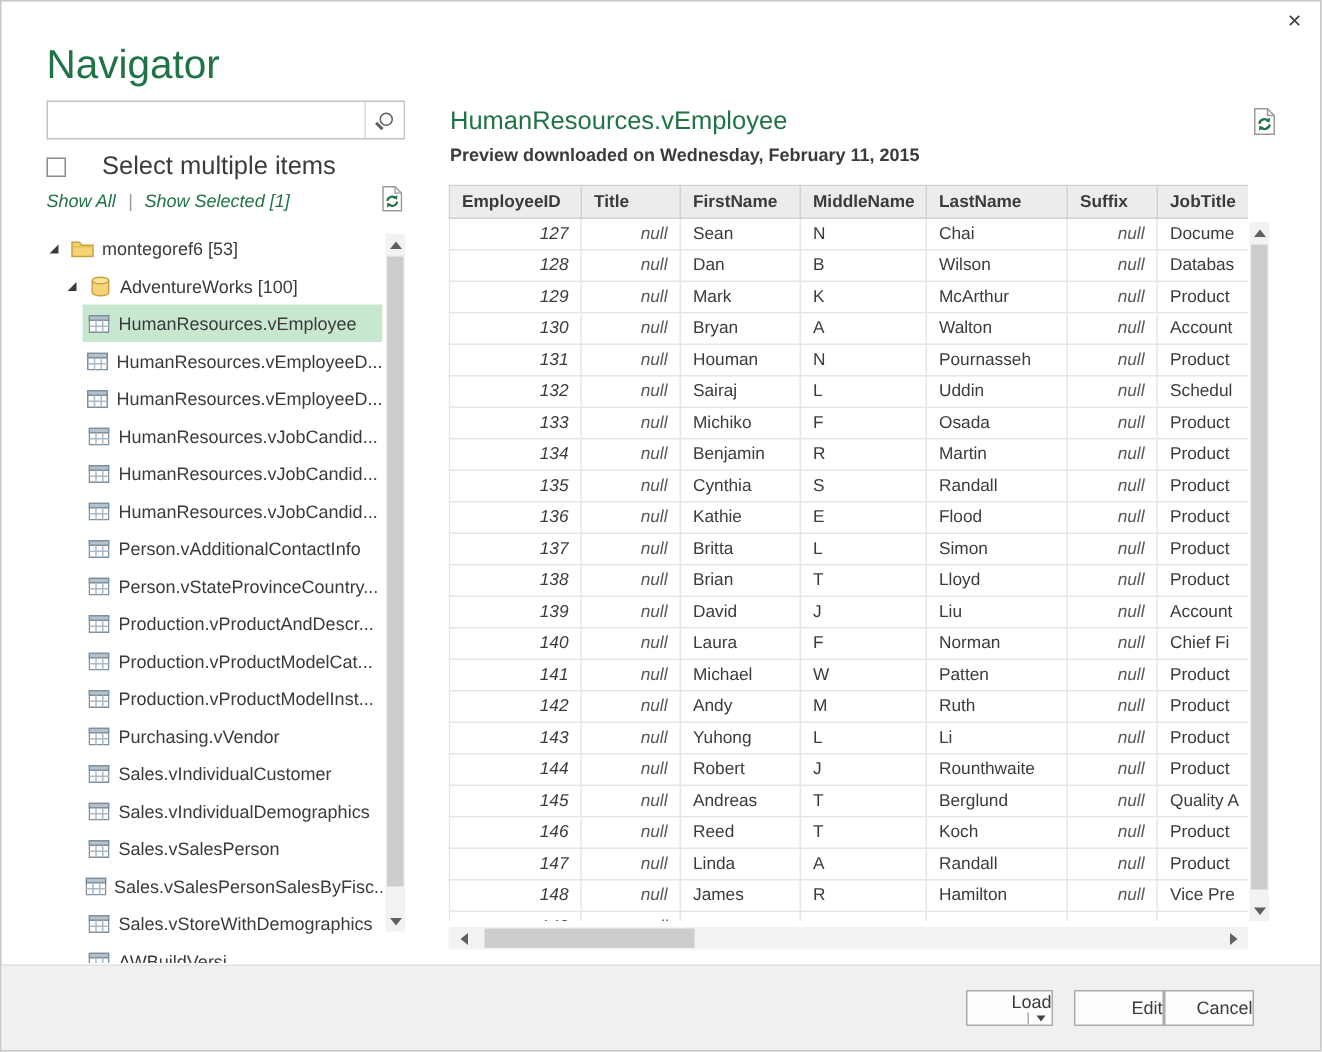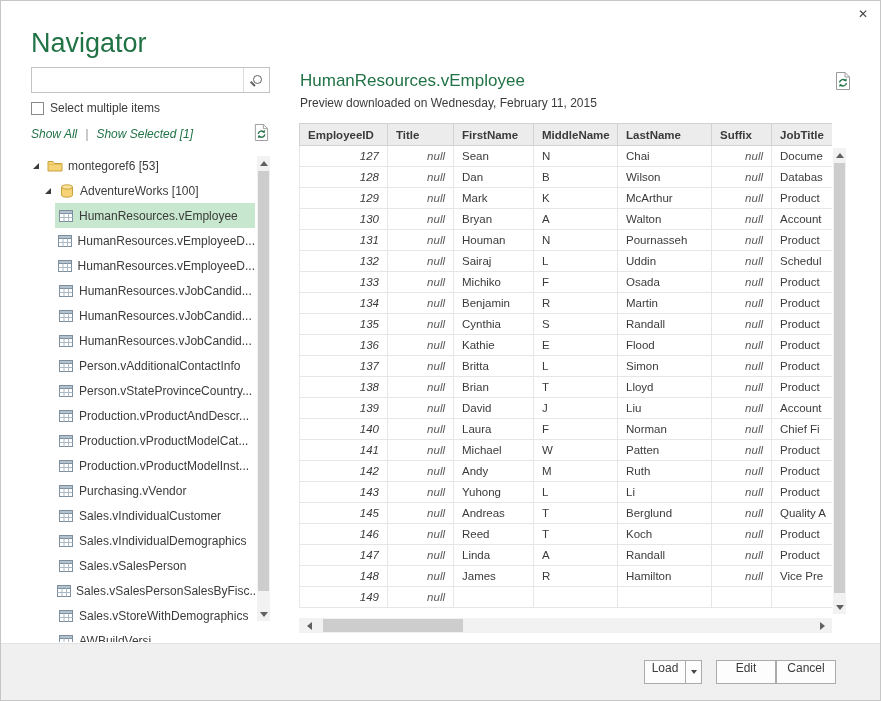--- a/index.html
+++ b/index.html
@@ -10,21 +10,21 @@
   .close-btn { position:absolute; top:7px; right:12px; font-size:12px; color:#444; cursor:pointer; line-height:1; }
   .nav-title { position:absolute; left:30px; top:27px; font-size:27px; color:var(--accent); }
 
   .search-box { position:absolute; left:30px; top:66px; width:239px; height:26px; border:1px solid #c3c3c3; display:flex; background:#fff; }
   .search-input { flex:1; border:0; outline:0; padding:0 6px; font-size:12px; font-family:inherit; min-width:0; }
   .search-btn { width:26px; display:flex; align-items:center; justify-content:center; border-left:1px solid #dcdcdc; cursor:pointer; background:#fff; }
   .mag { position:relative; width:13px; height:13px; display:inline-block; }
   .mag::before { content:""; position:absolute; right:1px; top:1px; width:7px; height:7px; border:1.5px solid #5f5f5f; border-radius:50%; }
   .mag::after { content:""; position:absolute; left:0; bottom:2px; width:6px; height:1.5px; background:#5f5f5f; transform:rotate(45deg); }
 
-  .checkbox-row { position:absolute; left:30px; top:100px; display:flex; align-items:center; gap:6px; font-size:12px; color:#3b3b3b; }
+  .checkbox-row { position:absolute; left:30px; top:100px; display:flex; align-items:center; gap:24px; font-size:17px; color:#3b3b3b; }
   .checkbox { width:13px; height:13px; border:1px solid #8a8a8a; background:#fff; display:inline-block; }
 
   .links-row { position:absolute; left:30px; top:126px; font-size:12px; display:flex; gap:8px; align-items:center;font-style:italic; }
   .link { color:var(--accent); cursor:pointer; }
   .divider { color:#999; }
   .tree-refresh { position:absolute; left:252px; top:122px; width:18px; height:20px; cursor:pointer; }
 
   .tree { position:absolute; left:28px; top:152px; width:226px; height:489px; overflow:hidden; font-size:12px; color:#3b3b3b; }
   .tree-item { height:25px; cursor:pointer; }
   .tree-item-inner { display:flex; align-items:center; gap:5px; height:100%; padding-left:2px; }
@@ -44,36 +44,36 @@
   .sb-thumb { position:absolute; left:1px; width:11px; background:#cdcdcd; }
   .tree-scrollbar .sb-thumb { top:15px; height:420px; }
   .table-vscroll .sb-thumb { top:15px; height:430px; }
   .tri-up { width:0; height:0; border-left:4px solid transparent; border-right:4px solid transparent; border-bottom:5px solid #606060; }
   .tri-down { width:0; height:0; border-left:4px solid transparent; border-right:4px solid transparent; border-top:5px solid #606060; }
   .tri-left { width:0; height:0; border-top:4px solid transparent; border-bottom:4px solid transparent; border-right:5px solid #606060; }
   .tri-right { width:0; height:0; border-top:4px solid transparent; border-bottom:4px solid transparent; border-left:5px solid #606060; }
 
   .preview-title { position:absolute; left:299px; top:70px; font-size:17px; color:var(--accent); }
   .preview-refresh { position:absolute; left:833px; top:70px; width:18px; height:20px; cursor:pointer; }
-  .preview-subtitle { position:absolute; left:299px; top:95px; font-size:12px; color:#3b3b3b; }
+  .preview-subtitle { position:absolute; left:299px; top:95px; font-size:12px; color:#3b3b3b;font-weight:bold; }
 
   .table-wrap { position:absolute; left:298px; top:122px; width:533px; height:491px; overflow:hidden; }
   table { border-collapse:collapse; table-layout:fixed; width:533px; font-size:11.5px; }
   th { background:#ececec; border:1px solid #d2d2d2; font-weight:bold; text-align:left; height:22px; padding:0 8px; color:#3b3b3b; white-space:nowrap; overflow:hidden; }
   td { border:1px solid #e6e6e6; height:21px; padding:0 8px; color:#3b3b3b; white-space:nowrap; overflow:hidden; background:#fff; }
   td.num, td.null-val { text-align:right; font-style:italic; }
   td.null-val { color:#595959; }
 
   .table-hscroll { position:absolute; left:298px; top:617px; width:533px; height:15px; background:#f2f2f2; }
   .hsb-arrow { position:absolute; top:0; width:16px; height:15px; display:flex; align-items:center; justify-content:center; cursor:pointer; }
   .hsb-arrow.left { left:2px; } .hsb-arrow.right { right:2px; }
   .hsb-thumb { position:absolute; left:24px; top:1px; width:140px; height:13px; background:#cdcdcd; }
 
   .footer { position:absolute; left:0; bottom:0; width:100%; height:57px; background:#f0f0f0; border-top:1px solid #e3e3e3; }
-  .btn { position:absolute; top:16px; height:24px; background:#fdfdfd; border:1px solid #ababab; font-size:12px; color:#3b3b3b; display:flex; align-items:flex-start; justify-content:center; font-family:inherit; cursor:pointer; padding:0; }
+  .btn { position:absolute; top:16px; height:24px; background:#fdfdfd; border:1px solid #ababab; font-size:12px; color:#3b3b3b; display:flex; align-items:flex-end; justify-content:center; font-family:inherit; cursor:pointer; padding:0;flex-direction:column; }
   .btn-load { right:178px; width:58px; }
   .btn-load .btn-main { flex:1; text-align:center; }
   .btn-load .btn-arrow-sect { width:16px; height:100%; border-left:1px solid #ababab; display:flex; align-items:center; justify-content:center; }
   .caret-down { width:0; height:0; border-left:3.5px solid transparent; border-right:3.5px solid transparent; border-top:4px solid #444; }
   .btn-edit { right:104px; width:60px; }
   .btn-cancel { right:44px; width:60px; }
 </style>
 </head>
 <body>
 
@@ -557,20 +557,29 @@
           <tr>
             <td class="num">143</td>
             <td class="null-val">null</td>
             <td>Yuhong</td>
             <td>L</td>
             <td>Li</td>
             <td class="null-val">null</td>
             <td>Product</td>
           </tr>
           <tr>
+            <td class="num">144</td>
+            <td class="null-val">null</td>
+            <td>Robert</td>
+            <td>J</td>
+            <td>Rounthwaite</td>
+            <td class="null-val">null</td>
+            <td>Product</td>
+          </tr>
+          <tr>
             <td class="num">145</td>
             <td class="null-val">null</td>
             <td>Andreas</td>
             <td>T</td>
             <td>Berglund</td>
             <td class="null-val">null</td>
             <td>Quality A</td>
           </tr>
           <tr>
             <td class="num">146</td>

